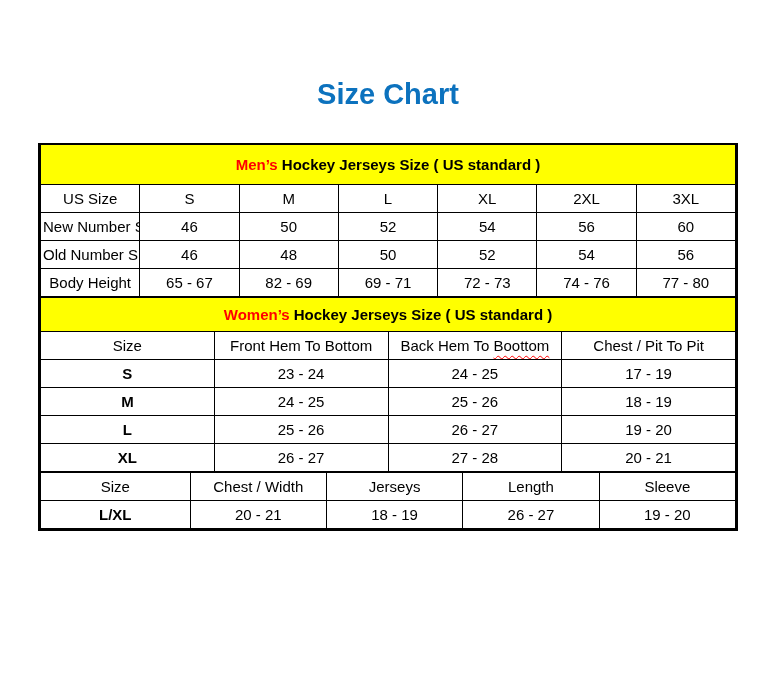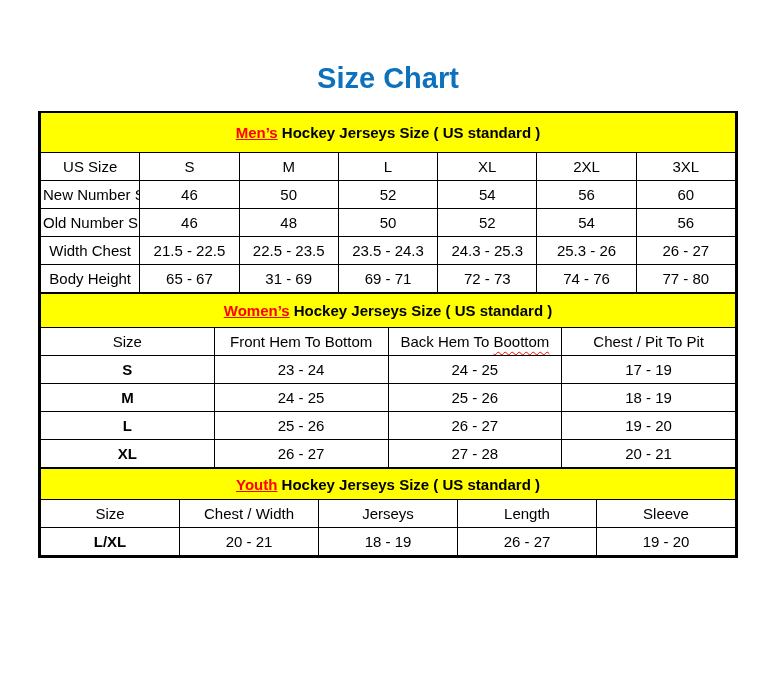--- a/index.html
+++ b/index.html
@@ -11,21 +11,21 @@
     font-family: "Liberation Sans", sans-serif;
     color: #000;
   }
   .page {
     position: relative;
     width: 776px;
     height: 692px;
     overflow: hidden;
   }
   .title {
-    margin: 0;
+    margin: 16px;
     padding-top: 62px;
     padding-bottom: 16px;
     text-align: center;
     font-size: 29px;
     font-weight: bold;
     letter-spacing: 0px;
     color: var(--title-blue, #0c72be);
   }
   .tables-wrap {
     margin-left: 38px;
@@ -54,21 +54,21 @@
     background: var(--banner-yellow, #ffff00);
     font-weight: bold;
     font-size: 17.5px;
     border-bottom: 2px solid var(--border-black, #000);
     border-top: 2px solid var(--border-black, #000);
   }
   .tables-wrap table:nth-of-type(1) td.banner-cell { height: 33px; border-top: none; }
   .tables-wrap table:nth-of-type(2) td.banner-cell { height: 27px; }
   .tables-wrap table:nth-of-type(3) td.banner-cell { height: 24px; }
 
-  .banner-highlight { color: var(--accent-red, #ff0000); text-decoration: underline; }
+  .banner-highlight { color: var(--accent-red, #ff0000); }
 
   tr.header-row th { font-weight: normal; }
 
   td.row-label { font-weight: bold; }
   
   .tables-wrap table:nth-of-type(1) td.row-label { font-weight: normal; }
 
   .squiggle {
     text-decoration-line: underline;
     text-decoration-style: wavy;
@@ -109,32 +109,23 @@
           <tr>
             <td class="row-label">Old Number Size</td>
             <td>46</td>
             <td>48</td>
             <td>50</td>
             <td>52</td>
             <td>54</td>
             <td>56</td>
           </tr>
           <tr>
-            <td class="row-label">Width Chest</td>
-            <td>21.5 - 22.5</td>
-            <td>22.5 - 23.5</td>
-            <td>23.5 - 24.3</td>
-            <td>24.3 - 25.3</td>
-            <td>25.3 - 26</td>
-            <td>26 - 27</td>
-          </tr>
-          <tr>
             <td class="row-label">Body Height</td>
             <td>65 - 67</td>
-            <td>31 - 69</td>
+            <td>82 - 69</td>
             <td>69 - 71</td>
             <td>72 - 73</td>
             <td>74 - 76</td>
             <td>77 - 80</td>
           </tr>
         </tbody>
       </table>
       <table class="size-table">
         <tbody>
           <tr>
@@ -167,23 +158,20 @@
           <tr>
             <td class="row-label">XL</td>
             <td>26 - 27</td>
             <td>27 - 28</td>
             <td>20 - 21</td>
           </tr>
         </tbody>
       </table>
       <table class="size-table">
         <tbody>
-          <tr>
-            <td colspan="5" class="banner-cell"><span class="banner-highlight">Youth</span> Hockey Jerseys Size ( US standard )</td>
-          </tr>
           <tr class="header-row">
             <th>Size</th>
             <th>Chest / Width</th>
             <th>Jerseys</th>
             <th>Length</th>
             <th>Sleeve</th>
           </tr>
           <tr>
             <td class="row-label">L/XL</td>
             <td>20 - 21</td>

